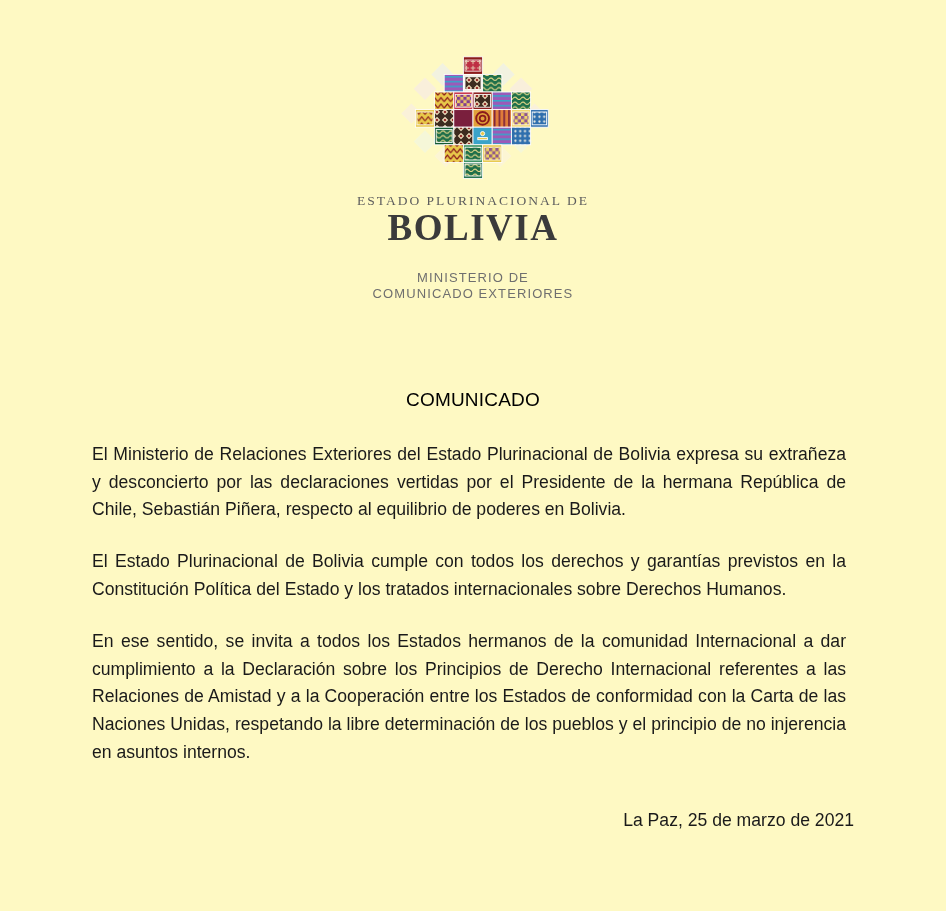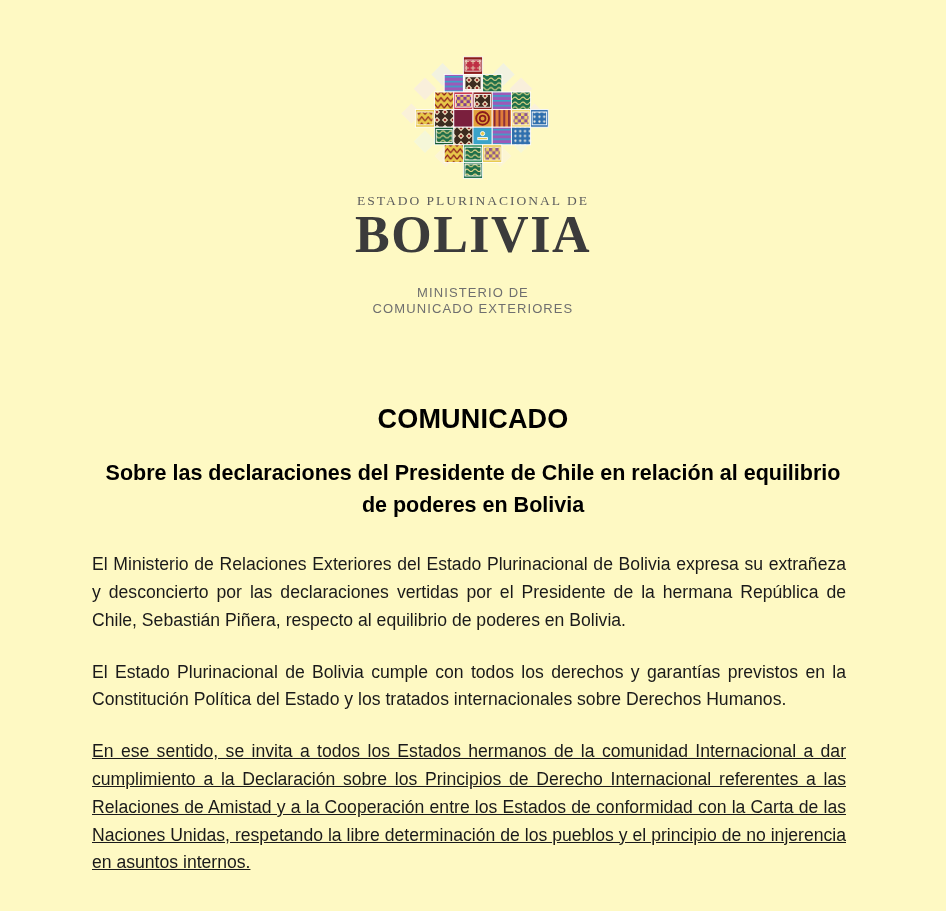--- a/index.html
+++ b/index.html
@@ -46,21 +46,21 @@
   .wordmark-sup {
     font-family: "Liberation Serif", serif;
     font-size: 13.5px;
     letter-spacing: 2.0px;
     color: #5d5d5d;
     font-weight: 400;
     display: block;
   }
   .wordmark-main {
     font-family: "Liberation Serif", serif;
-    font-size: 52px;
+    font-size: 37px;
     font-weight: 700;
     letter-spacing: 1.5px;
     color: #3b3b3b;
     display: block;
     margin-top: 1px;
   }
   .ministry {
     margin-top: 24px;
     text-align: center;
     font-family: "Liberation Sans", sans-serif;
@@ -69,22 +69,22 @@
     letter-spacing: 1.1px;
     color: #6f6f6f;
     line-height: 1.28;
   }
   .ministry span { display: block; }
 
   
   .doc-kicker {
     margin-top: 86px;
     text-align: center;
-    font-size: 27px;
-    font-weight: 700;
+    font-size: 19px;
+    font-weight: 400;
     letter-spacing: 0.2px;
     color: #000000;
   }
   .doc-title {
     margin: 22px auto 0 auto;
     width: 762px;
     text-align: center;
     font-size: 21.5px;
     font-weight: 700;
     line-height: 1.5;
@@ -99,21 +99,21 @@
   }
   .body-copy p {
     margin: 0 8px 24px 0;
     font-size: 17.6px;
     line-height: 1.58;
     text-align: justify;
     text-justify: inter-word;
     color: #1a1a1a;
     hyphens: none;
   }
-  .body-copy p:last-child { margin-bottom: 0; text-decoration: underline; }
+  .body-copy p:last-child { margin-bottom: 0; }
 
   .dateline {
     width: 762px;
     margin: 40px auto 0 auto;
     text-align: right;
     font-size: 17.6px;
     line-height: 1.5;
     color: #1a1a1a;
   }
 </style>
@@ -245,21 +245,20 @@
     </div>
 
     <div class="ministry">
       <span>MINISTERIO DE</span>
       <span>COMUNICADO EXTERIORES</span>
     </div>
   </div>
 
   <div class="doc-kicker">COMUNICADO</div>
 
-  <h1 class="doc-title">Sobre las declaraciones del Presidente de Chile en relación al equilibrio de poderes en Bolivia</h1>
 
   <div class="body-copy">
     <p>El Ministerio de Relaciones Exteriores del Estado Plurinacional de Bolivia expresa su extrañeza y desconcierto por las declaraciones vertidas por el Presidente de la hermana República de Chile, Sebastián Piñera, respecto al equilibrio de poderes en Bolivia.</p>
     <p>El Estado Plurinacional de Bolivia cumple con todos los derechos y garantías previstos en la Constitución Política del Estado y los tratados internacionales sobre Derechos Humanos.</p>
     <p>En ese sentido, se invita a todos los Estados hermanos de la comunidad Internacional a dar cumplimiento a la Declaración sobre los Principios de Derecho Internacional referentes a las Relaciones de Amistad y a la Cooperación entre los Estados de conformidad con la Carta de las Naciones Unidas, respetando la libre determinación de los pueblos y el principio de no injerencia en asuntos internos.</p>
   </div>
 
   <div class="dateline">La Paz, 25 de marzo de 2021</div>
 
 </div>

